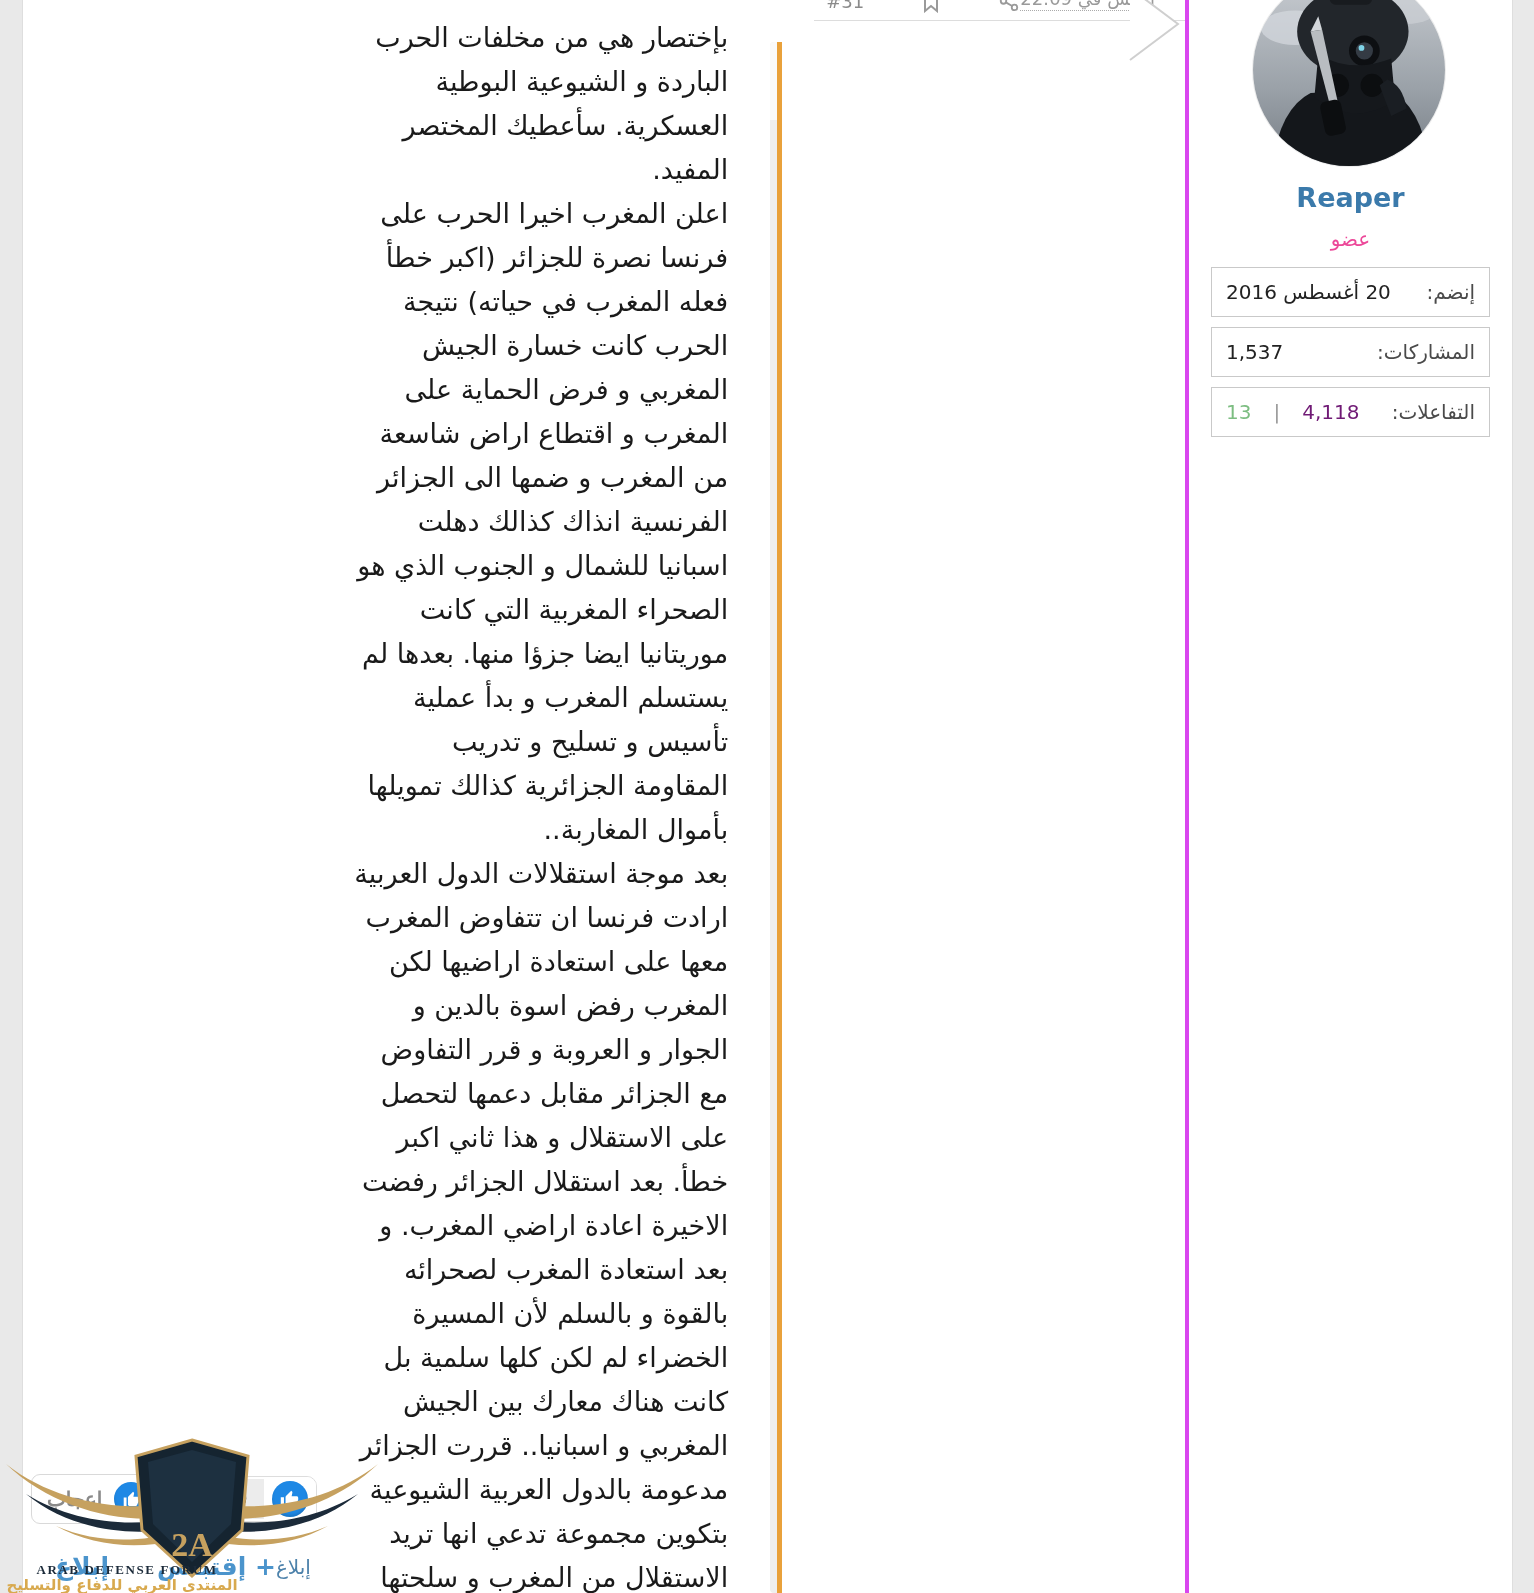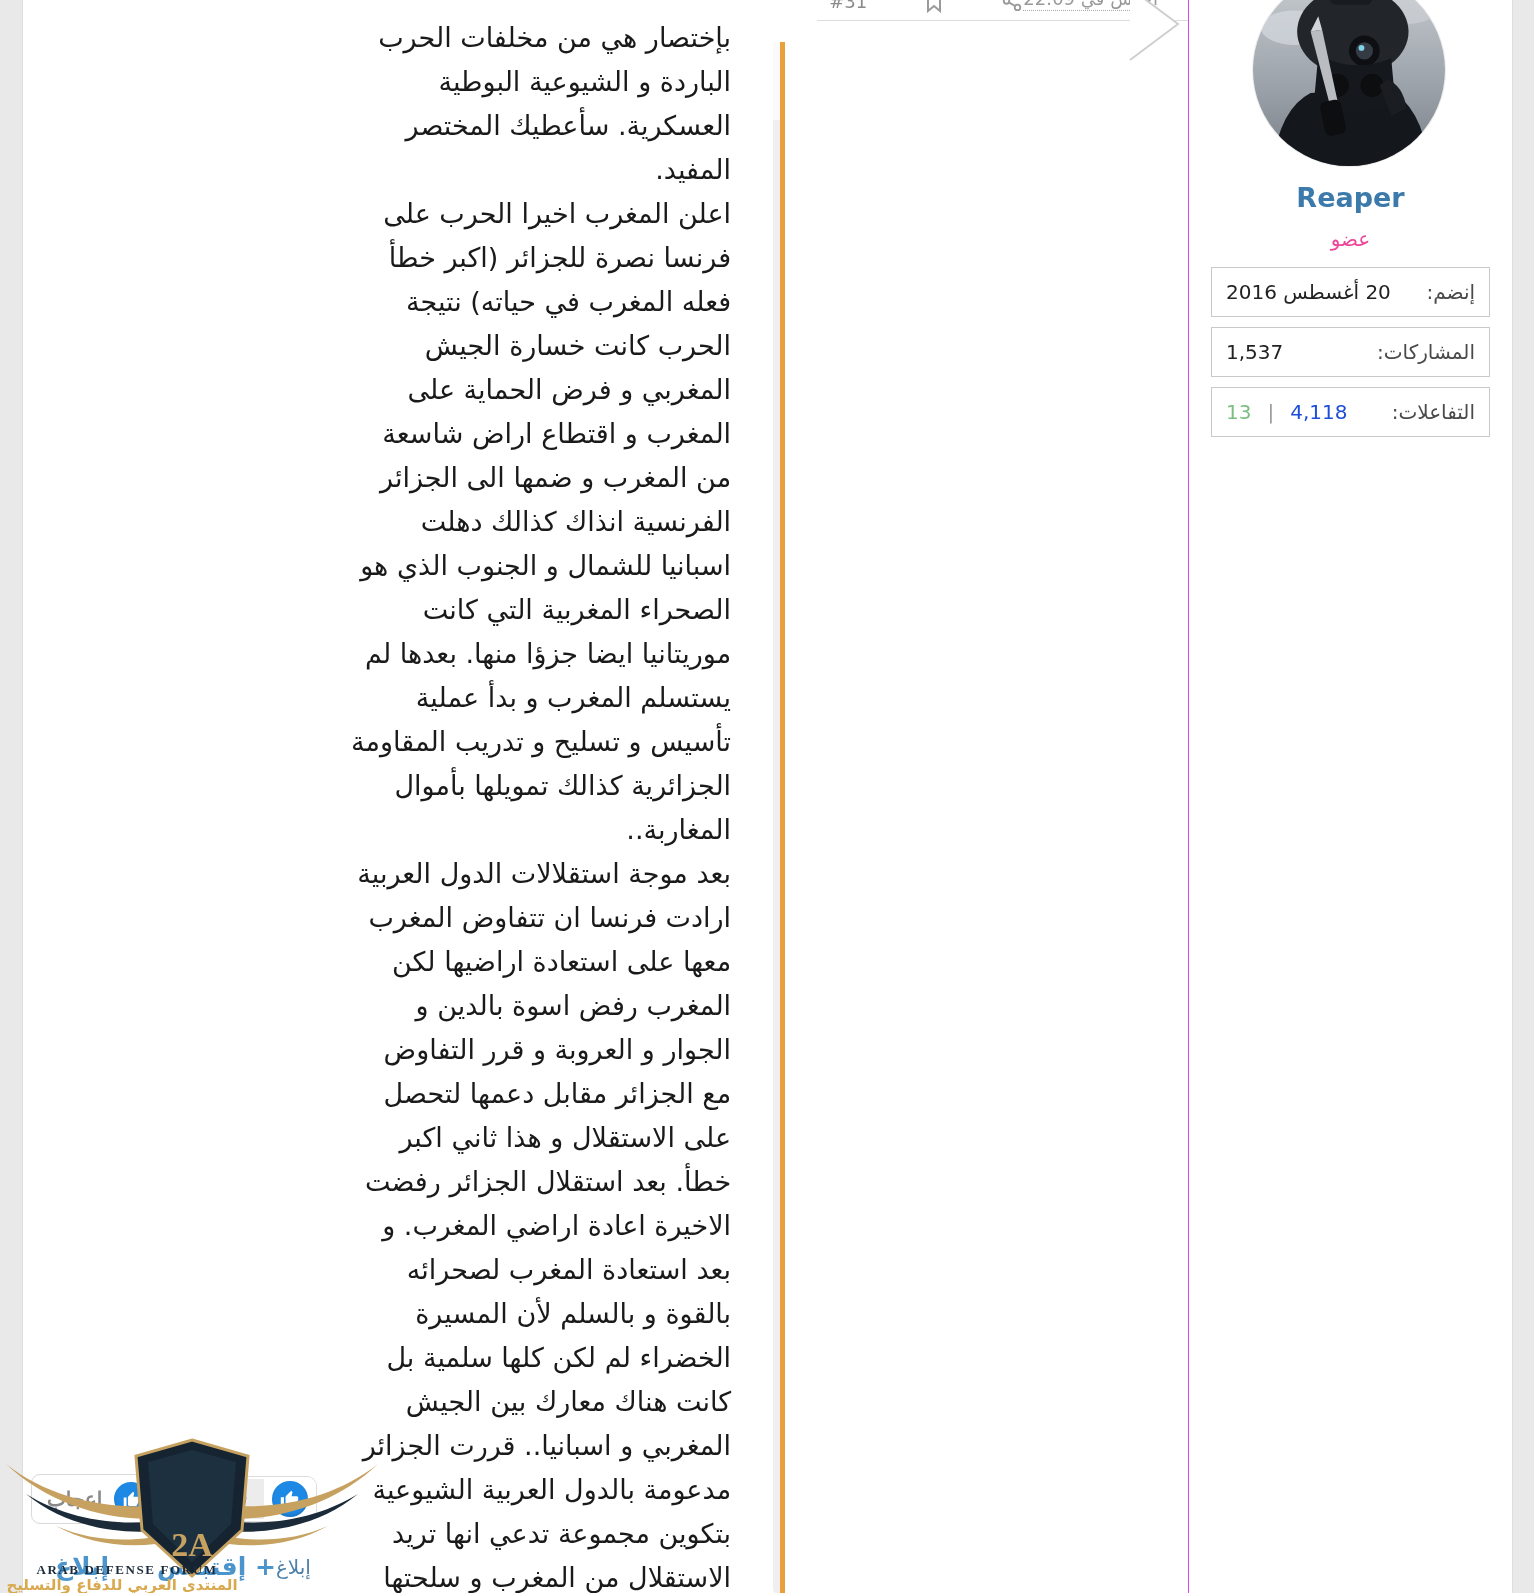--- a/index.html
+++ b/index.html
@@ -8,39 +8,39 @@
     background:#e9e9e9;
     font-family:"DejaVu Sans",sans-serif;
     direction:rtl;
   }
   .post-card{
     position:absolute;left:22px;top:0;width:1489px;height:1593px;
     background:#fff;border-left:1px solid #dedede;border-right:1px solid #dedede;
     display:flex;direction:rtl;
   }
   
-  .user-col{width:323px;flex-shrink:0;border-left:1px solid #d946ef;position:relative;background:#fff;}
+  .user-col{width:323px;flex-shrink:0;border-left:4px solid #d946ef;position:relative;background:#fff;}
   .avatar{
     position:absolute;top:-26px;left:64px;width:192px;height:192px;border-radius:50%;
     overflow:hidden;box-shadow:0 0 0 1px rgba(0,0,0,.08);
   }
   .username{margin-top:182px;text-align:center;font-size:27px;font-weight:bold;color:#3b7aab;}
   .user-role{margin-top:14px;text-align:center;font-size:20px;color:#ec4899;}
   .stats{margin:16px 22px 0;display:flex;flex-direction:column;gap:10px;}
   .stat-box{
     border:1px solid #c9c9c9;background:#fff;height:48px;
     display:flex;justify-content:space-between;align-items:center;
     padding:0 14px;font-size:20px;
   }
   .stat-label{color:#4a4a4a;}
   .stat-value{color:#222;}
-  .reactions-val{direction:ltr;display:inline-flex;gap:16px;align-items:center;}
+  .reactions-val{direction:ltr;display:inline-flex;gap:22px;align-items:center;}
   .val-green{color:#7cbd81;}
   .val-sep{color:#999;}
-  .val-blue{color:#1d4ed8;}
+  .val-blue{color:#701a75;}
   
   .content-col{flex:1;position:relative;display:flex;flex-direction:row;min-width:0;}
   .post-header{
     height:20px;border-bottom:1px solid #ddd;
     display:flex;justify-content:space-between;align-items:flex-start;
     padding:0 30px 0 12px;
   }
   .timestamp{
     margin-top:-12px;color:#999;font-size:18px;
     border-bottom:1px dotted #aaa;padding-bottom:1px;white-space:nowrap;

